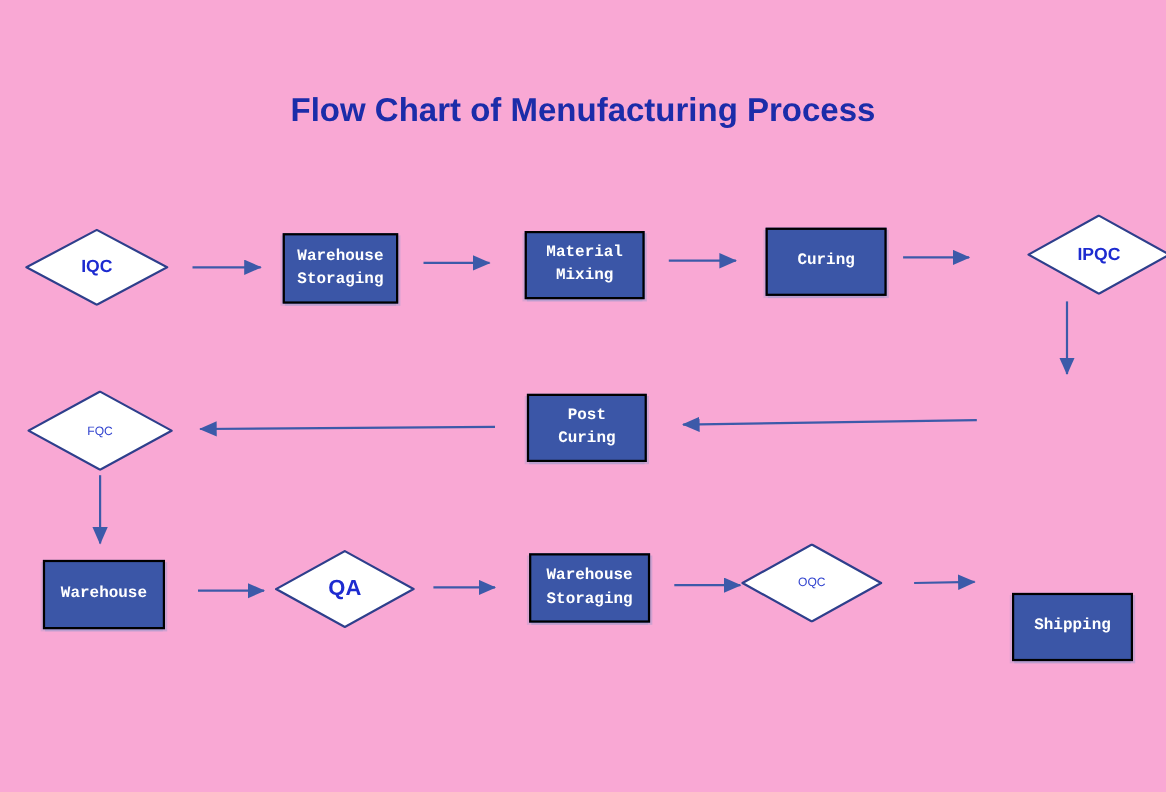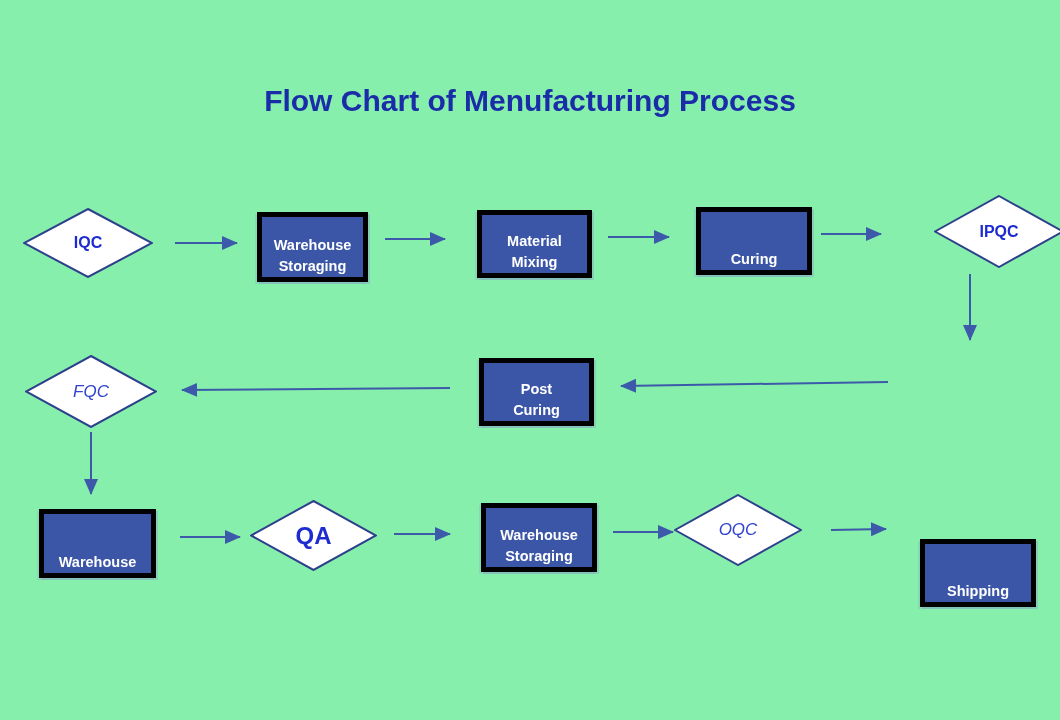--- a/index.html
+++ b/index.html
@@ -1,40 +1,40 @@
 <!DOCTYPE html>
 <html><head>
 <meta charset="utf-8">
 <style>
   html,body{margin:0;padding:0;background:#ffffff;}
   .canvas{
-    position:relative;width:1060px;height:720px;background:#86efac;overflow:hidden;
+    position:relative;width:1060px;height:720px;background:#f9a8d4;overflow:hidden;
     font-family:"Liberation Sans",sans-serif;
   }
   .title{
     position:absolute;top:84px;left:0;width:100%;text-align:center;
     font-size:30px;font-weight:bold;color:#1b2ca9;letter-spacing:0px;margin:0;
   }
   .rect-node{
-    position:absolute;background:#3b56a7;border:5px solid #000000;
+    position:absolute;background:#3b56a7;border:2px solid #000000;
     box-shadow:2px 2px 0 rgba(130,150,200,.35), -2px 2px 0 rgba(130,150,200,.25);
-    color:#ffffff;display:flex;align-items:flex-end;justify-content:center;
+    color:#ffffff;display:flex;align-items:center;justify-content:center;font-family:Liberation Mono, monospace;
   }
   .rect-label{
     font-weight:bold;font-size:14.5px;line-height:1.45;text-align:center;white-space:pre-line;
   }
   .diamond-node{position:absolute;}
   .diamond-node svg{position:absolute;top:0;left:0;}
   .diamond-label{
     position:absolute;inset:0;display:flex;align-items:center;justify-content:center;
     color:#1d2bd0;
   }
   .dl-bold{font-weight:bold;font-size:16px;}
-  .dl-big{font-weight:bold;font-size:24px;}
-  .dl-reg{font-weight:400;font-size:17px;color:#3244cf;font-style:italic;}
+  .dl-big{font-weight:bold;font-size:20px;}
+  .dl-reg{font-weight:400;font-size:11px;color:#3244cf;}
   .edges{position:absolute;top:0;left:0;pointer-events:none;}
   .edges line{stroke:#3c5aa9;stroke-width:2;}
 </style>
 </head>
 <body>
 
 <div class="canvas">
 
   <h1 class="title">Flow Chart of Menufacturing Process</h1>
 

